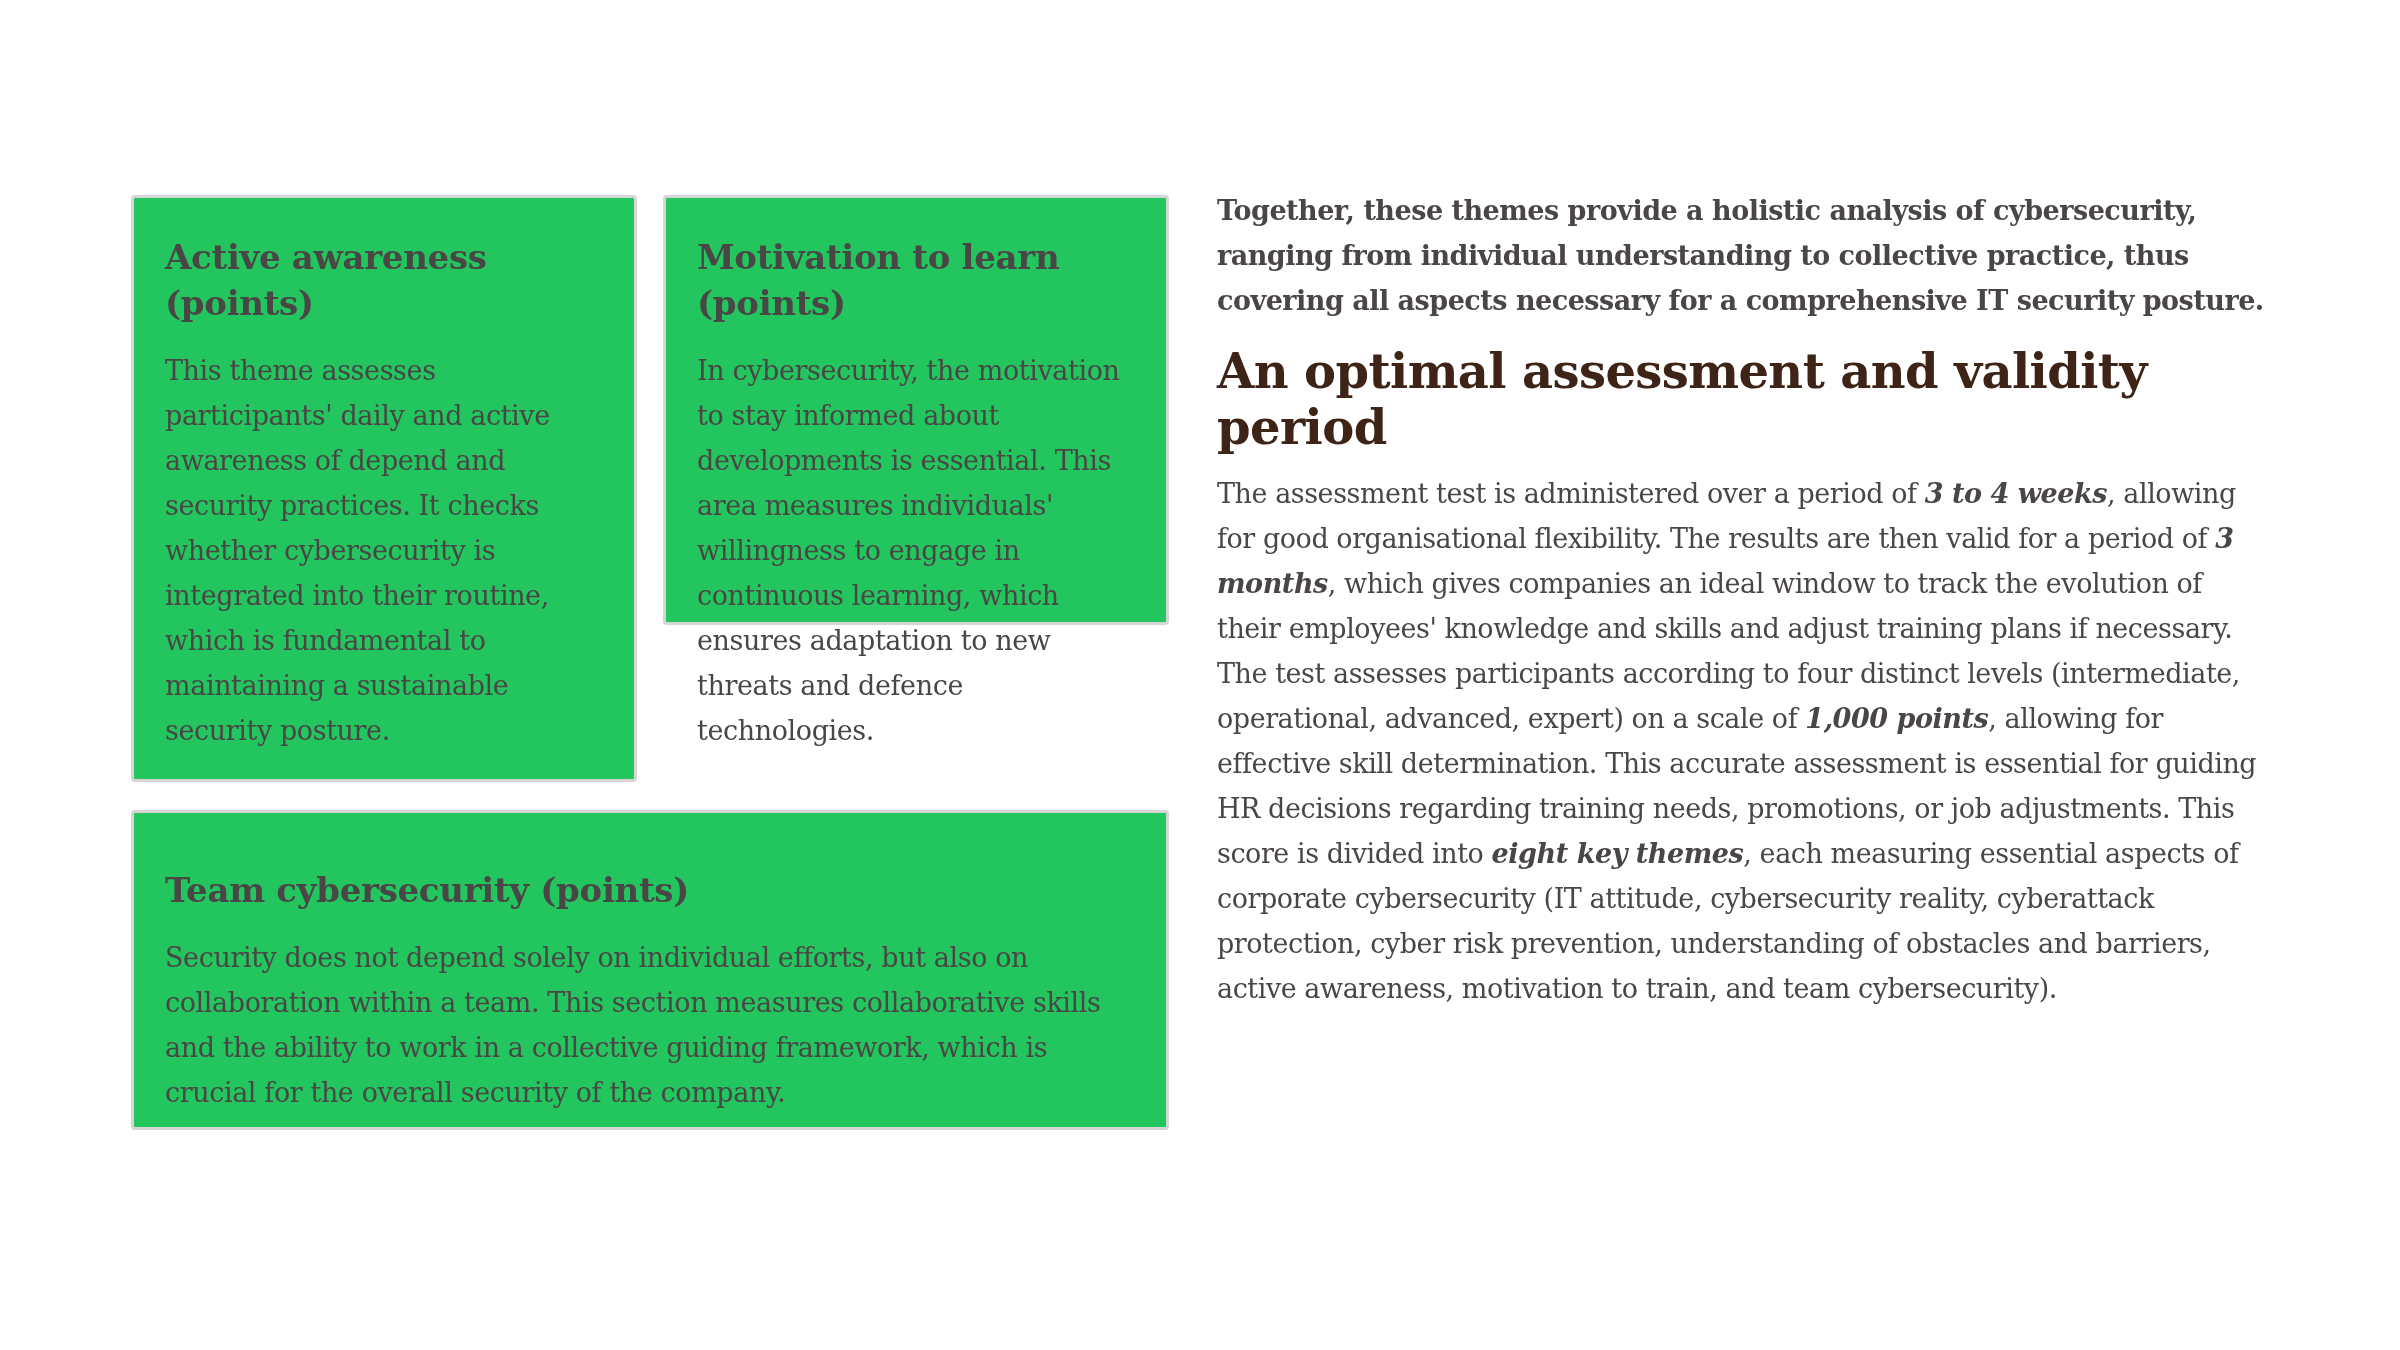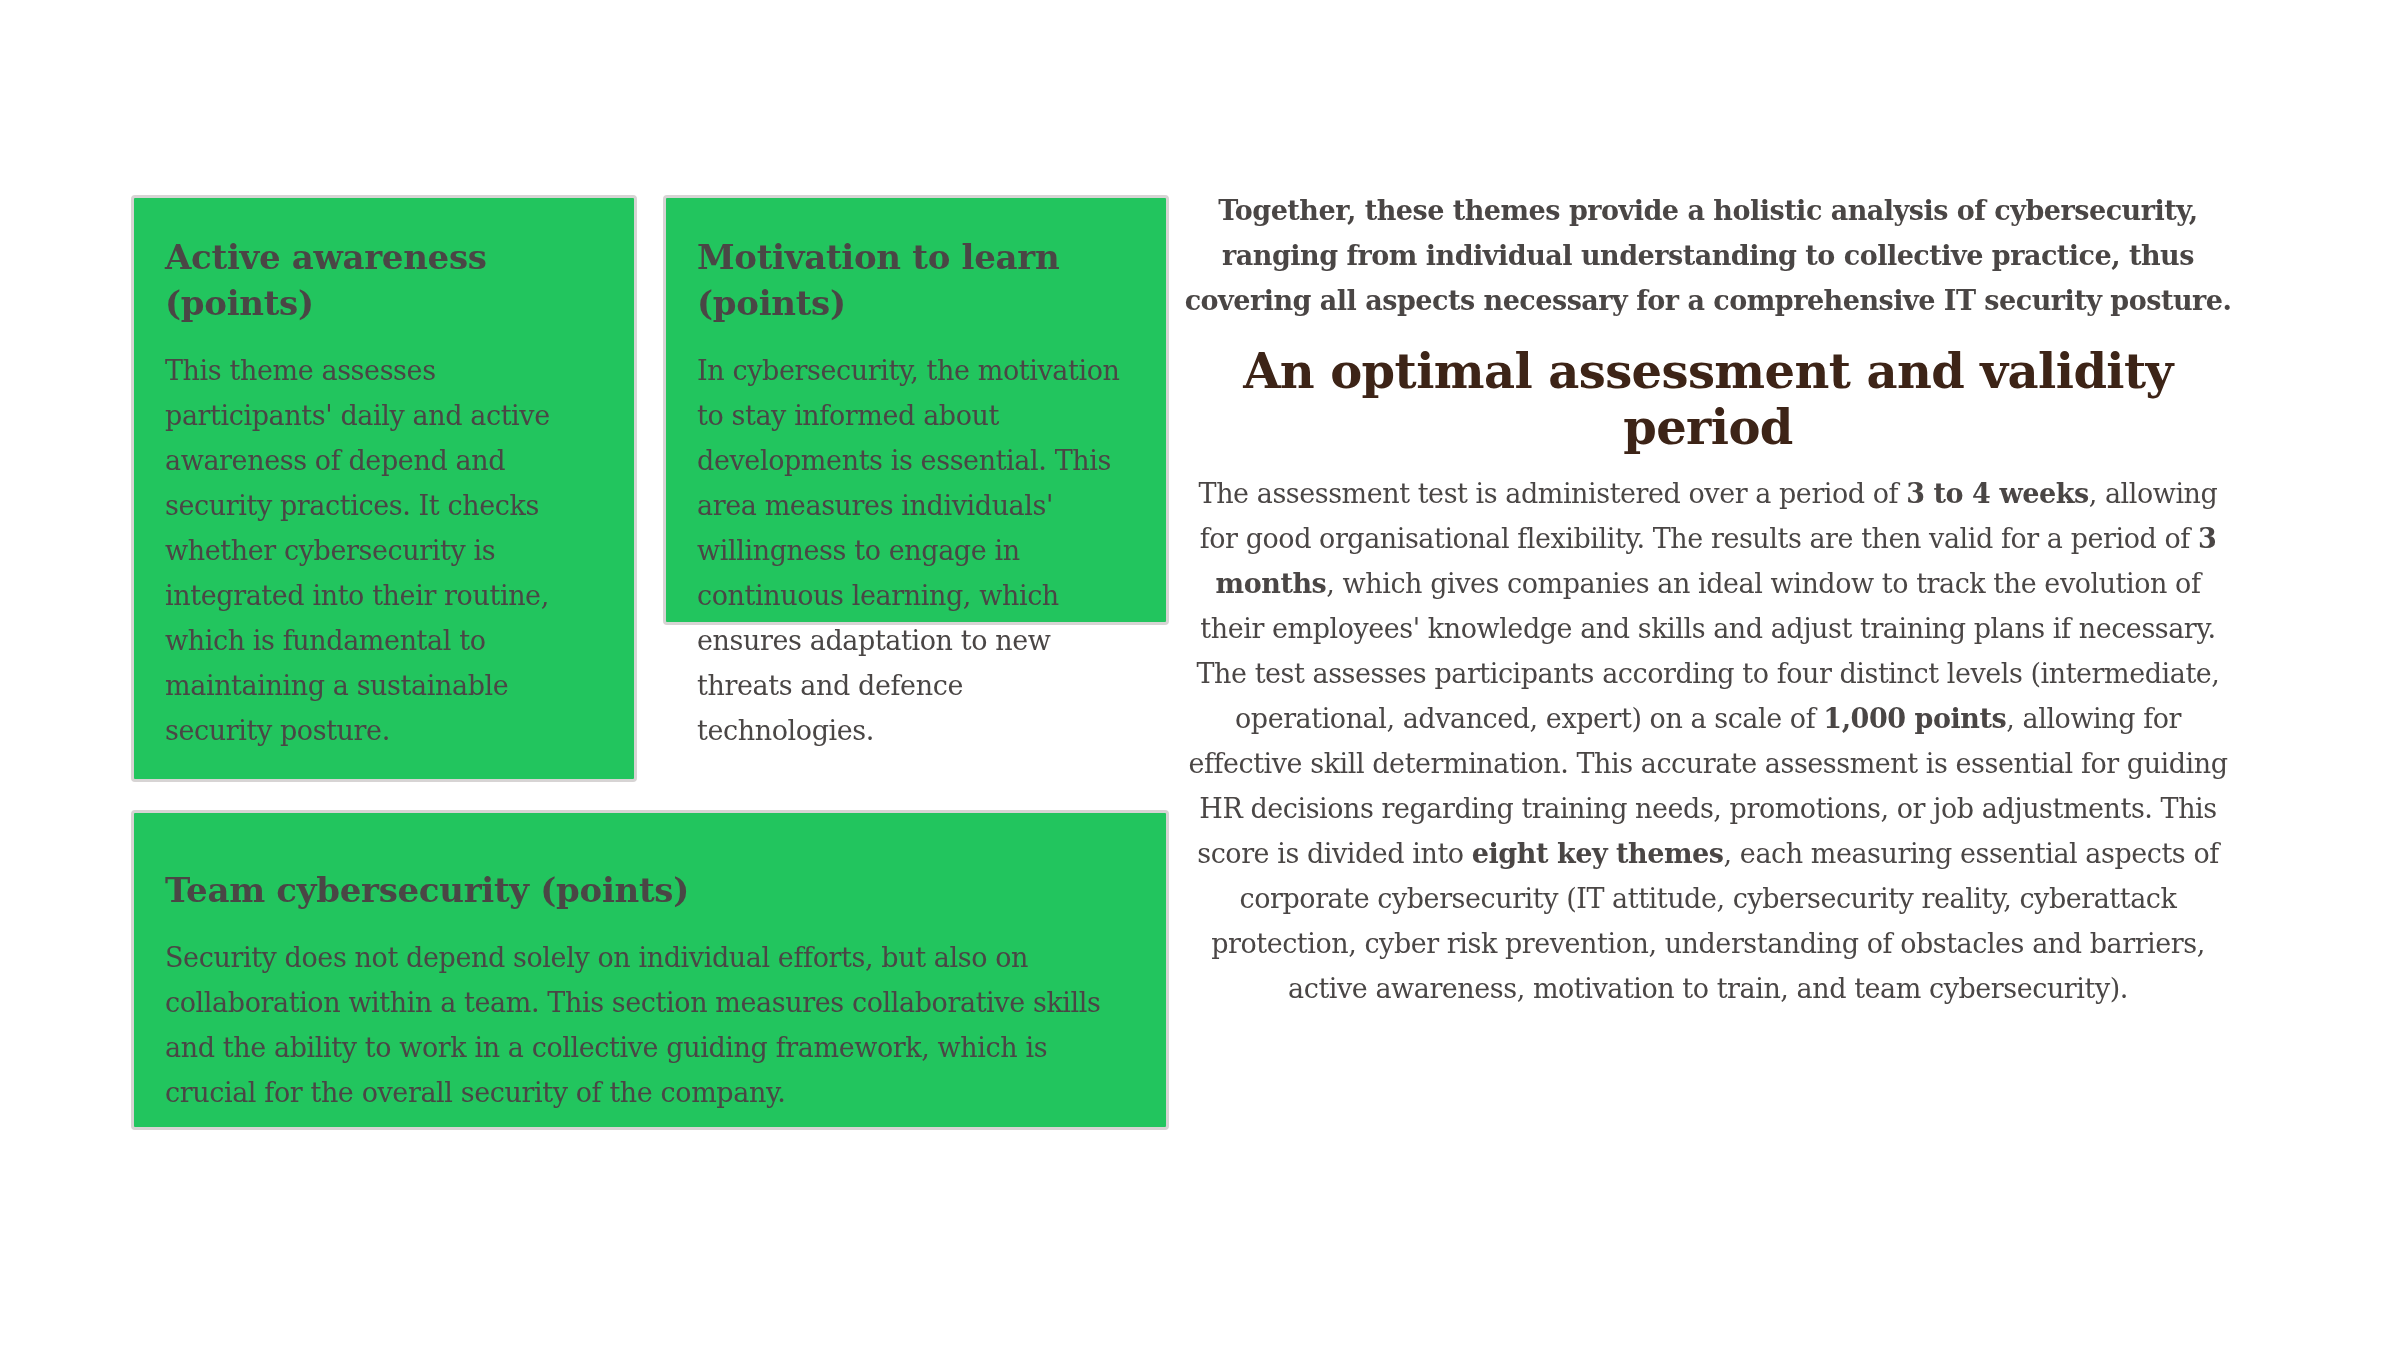--- a/index.html
+++ b/index.html
@@ -28,24 +28,23 @@
     color: #4a4645;
     letter-spacing: -0.4px;
   }
 
   #card-awareness { left: 131px; top: 195px; width: 506px; height: 587px; }
   #card-motivation { left: 663px; top: 195px; width: 506px; height: 430px; }
   #card-team { left: 131px; top: 810px; width: 1038px; height: 320px; padding-top: 54px; }
 
   .right-col {
     position: absolute;
-    left: 1183px;
+    left: 1217px;
     top: 188px;
     width: 1050px;
-    text-align: center;
   }
   .lead {
     font-weight: 700;
     font-size: 27px;
     line-height: 45px;
     color: #4a4645;
     letter-spacing: -0.5px;
   }
   .right-col h2 {
     font-family: "DejaVu Serif", "Liberation Serif", serif;
@@ -56,21 +55,21 @@
     letter-spacing: -0.6px;
   }
   #h2-period { margin-top: 20px; margin-bottom: 16px; }
   #h2-levels { margin-top: 28px; margin-bottom: 16px; }
   .right-col p.body {
     font-size: 27px;
     line-height: 45px;
     color: #4a4645;
     letter-spacing: -0.45px;
   }
-  .right-col b { font-weight: 700; }
+  .right-col b { font-weight: 700; font-style: italic; }
 </style>
 </head>
 <body>
 
 <div class="card" id="card-awareness">
   <h3>Active awareness (points)</h3>
   <p>This theme assesses participants' daily and active awareness of depend and security practices. It checks whether cybersecurity is integrated into their routine, which is fundamental to maintaining a sustainable security posture.</p>
 </div>
 
 <div class="card" id="card-motivation">

